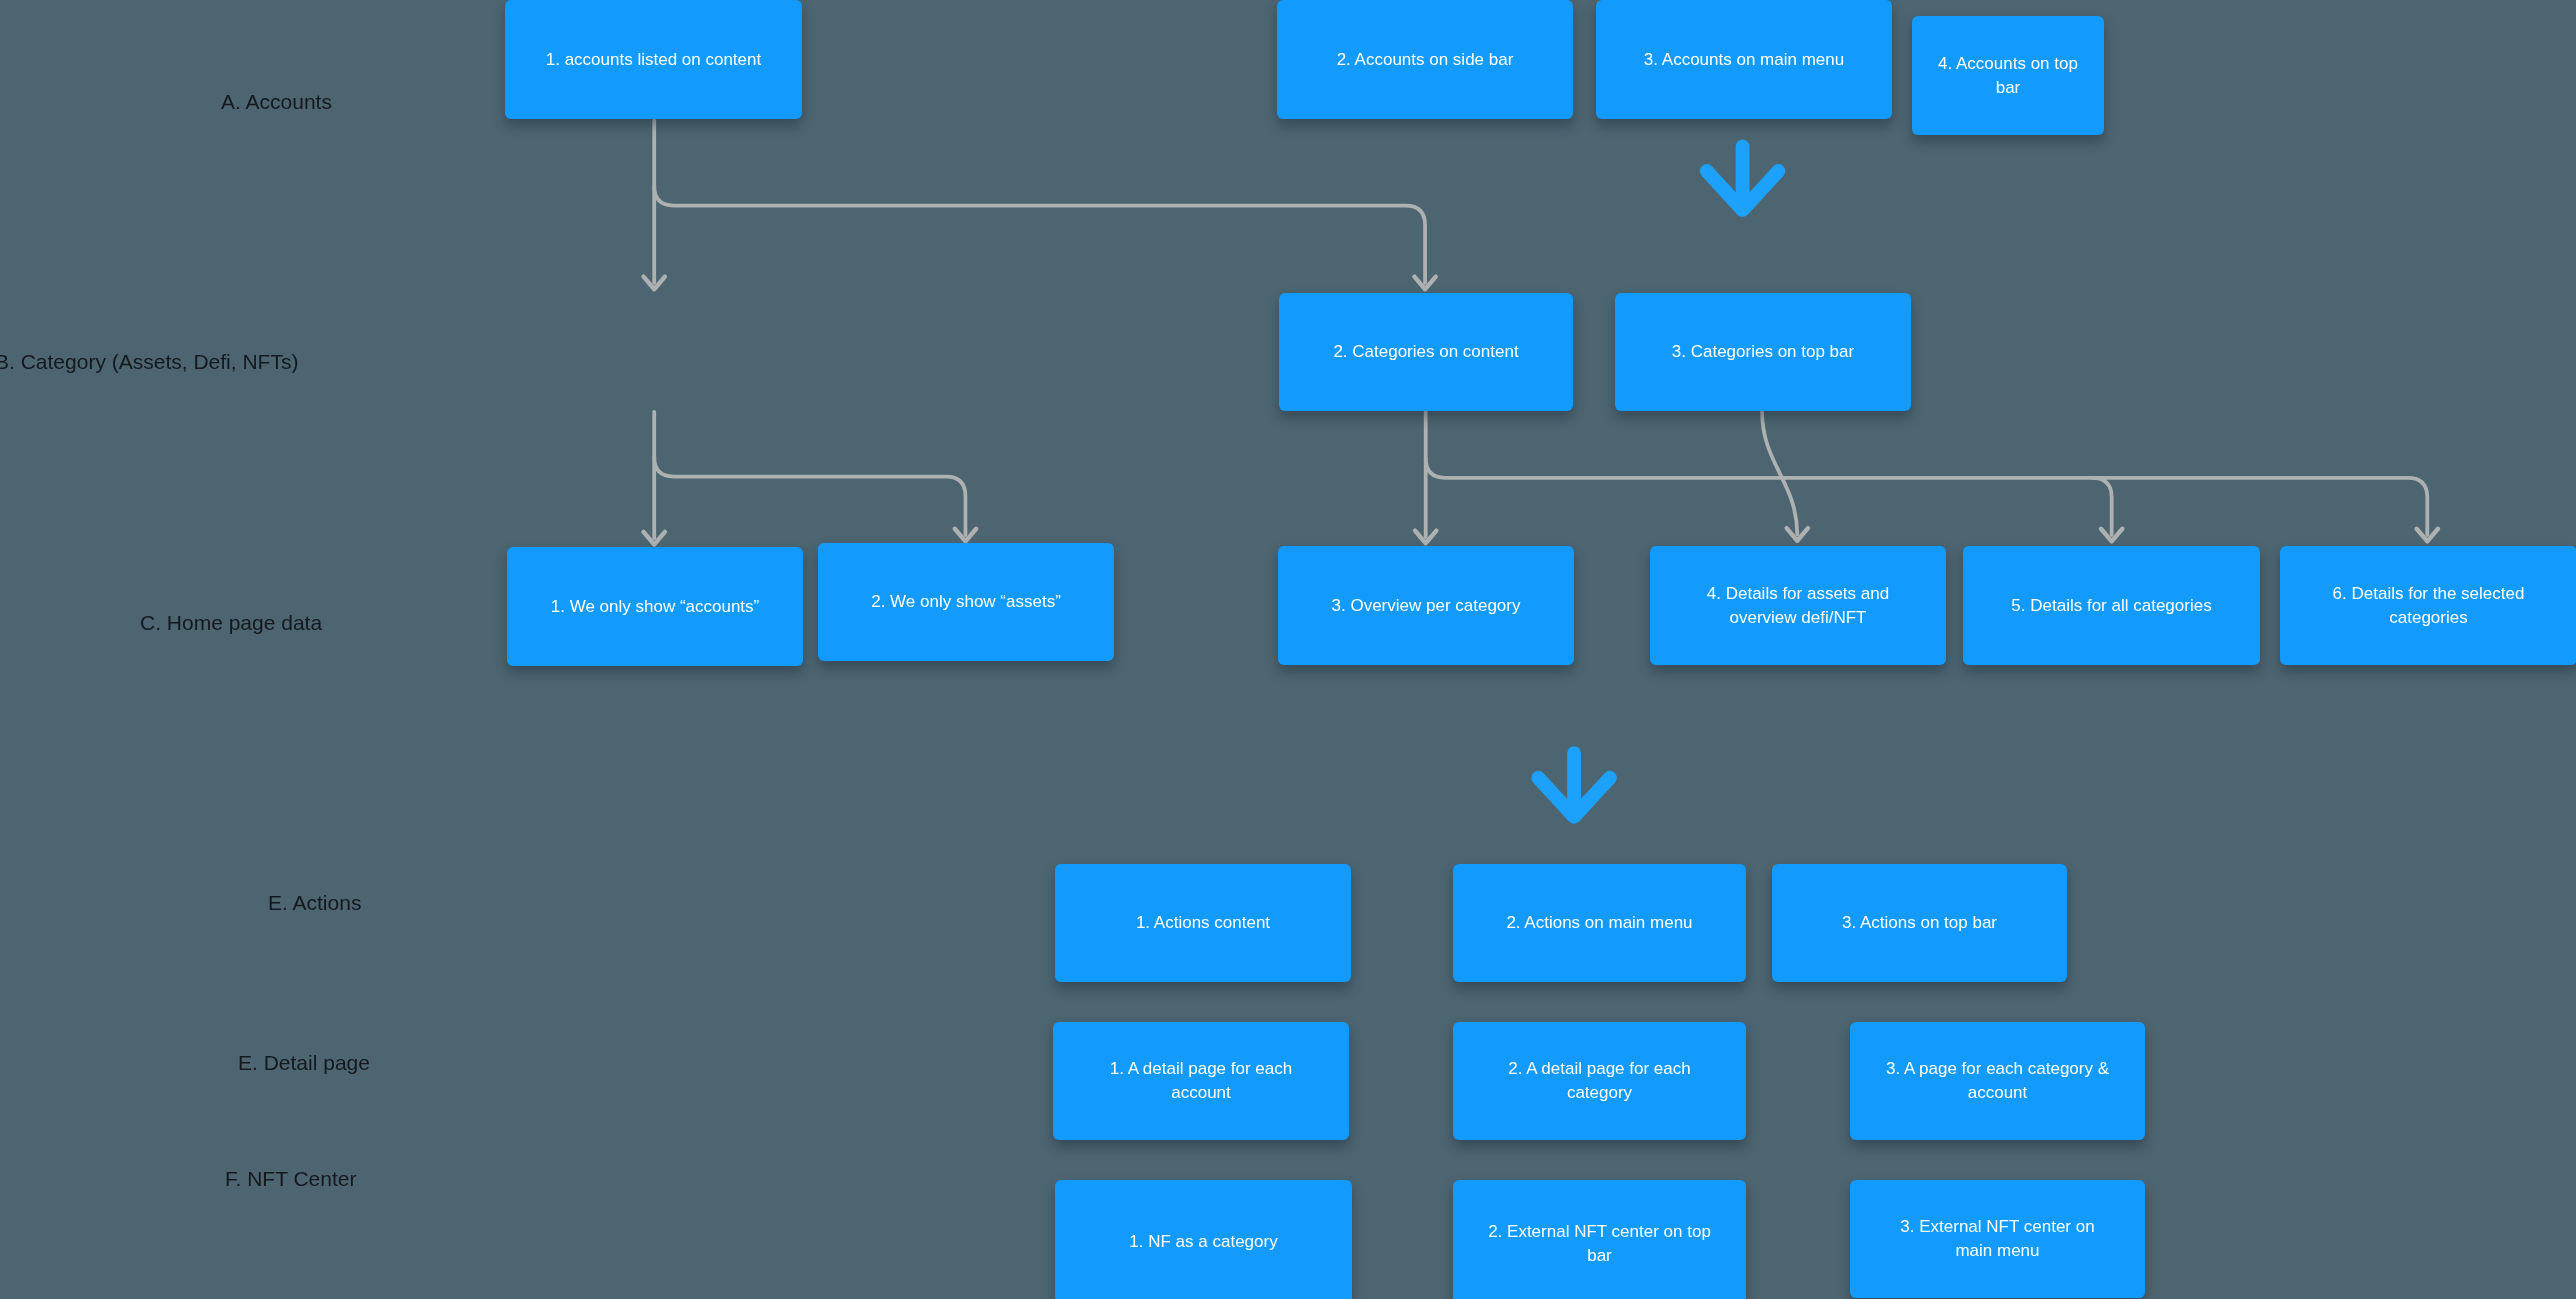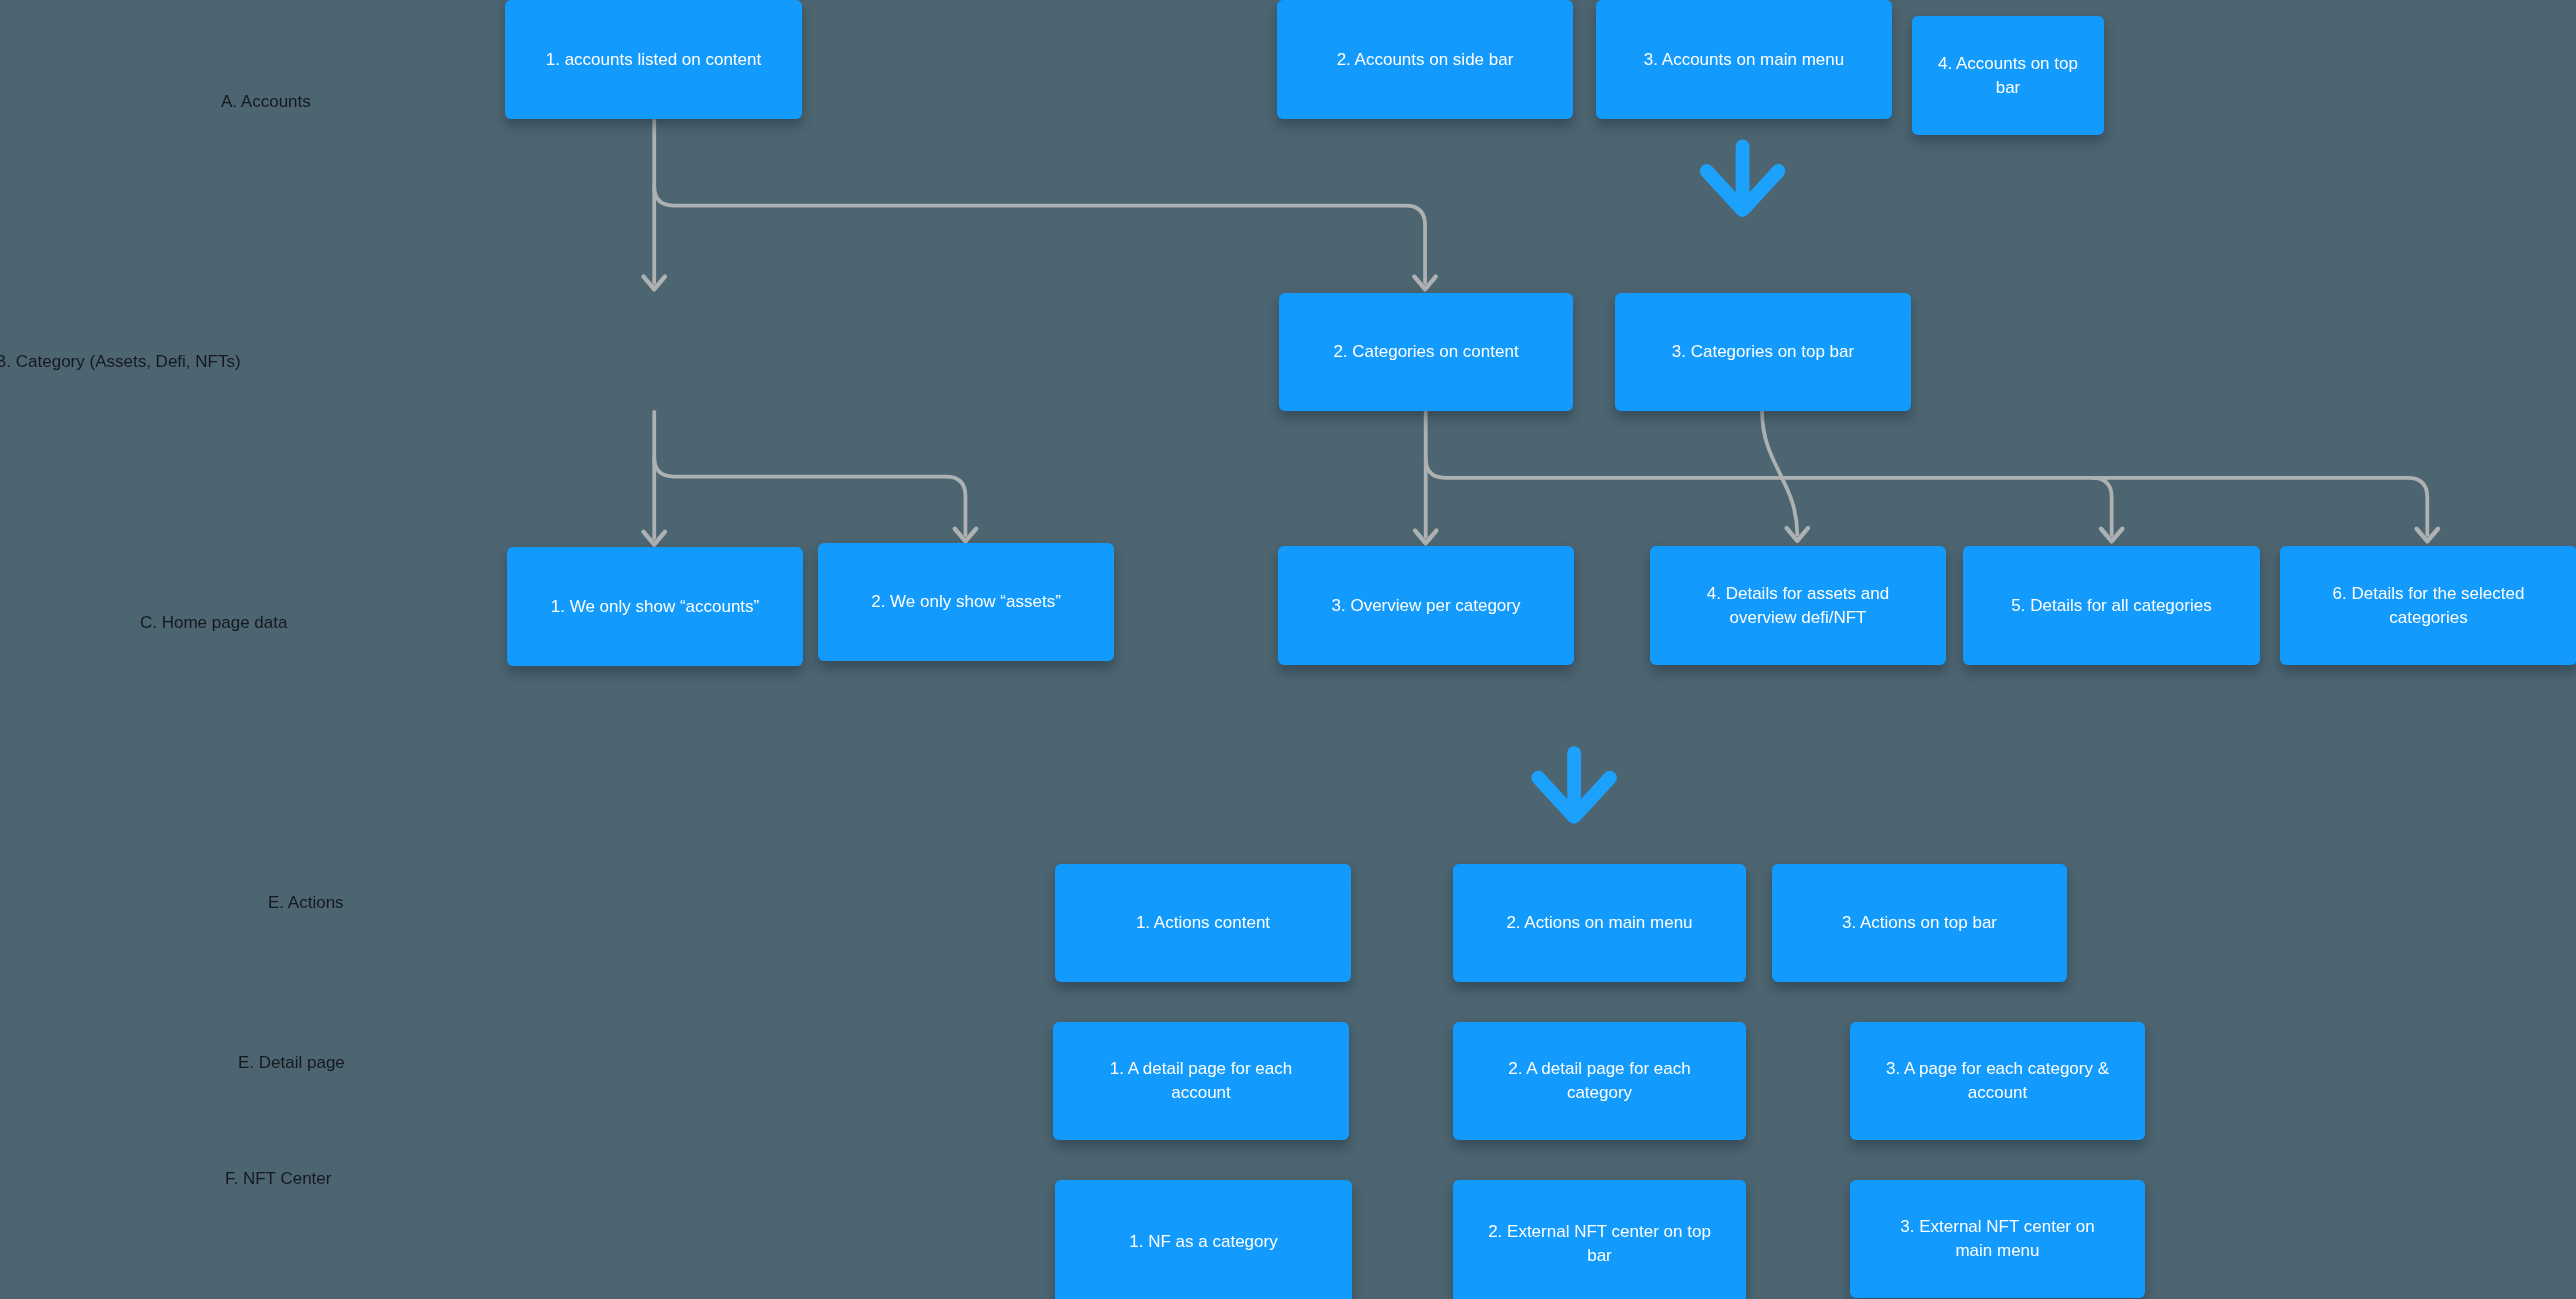--- a/index.html
+++ b/index.html
@@ -5,21 +5,21 @@
   html,body{margin:0;padding:0;background:#4d6571;}
   #canvas{
     position:relative;
     width:2576px;height:1299px;
     overflow:hidden;
     background:var(--bg,#4d6571);
     font-family:"Liberation Sans", sans-serif;
   }
   .row-label{
     position:absolute;
-    font-size:17px;
+    font-size:21px;
     line-height:29px;
     color:var(--label,#15191e);
     white-space:nowrap;
   }
   .node{
     position:absolute;
     background:var(--box-blue,#129afc);
     border-radius:6px;
     box-shadow:0 6.3px 11.3px rgba(12,28,44,.35);
     display:flex;

